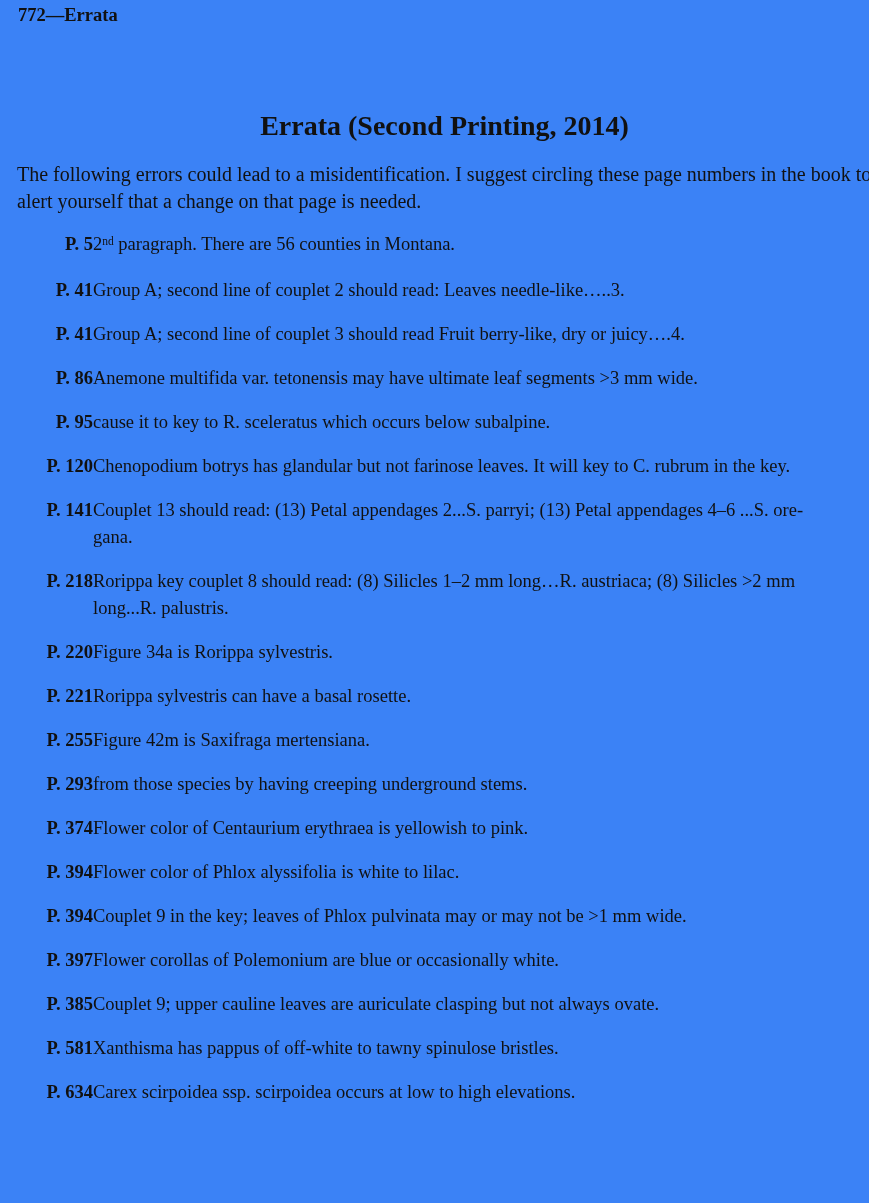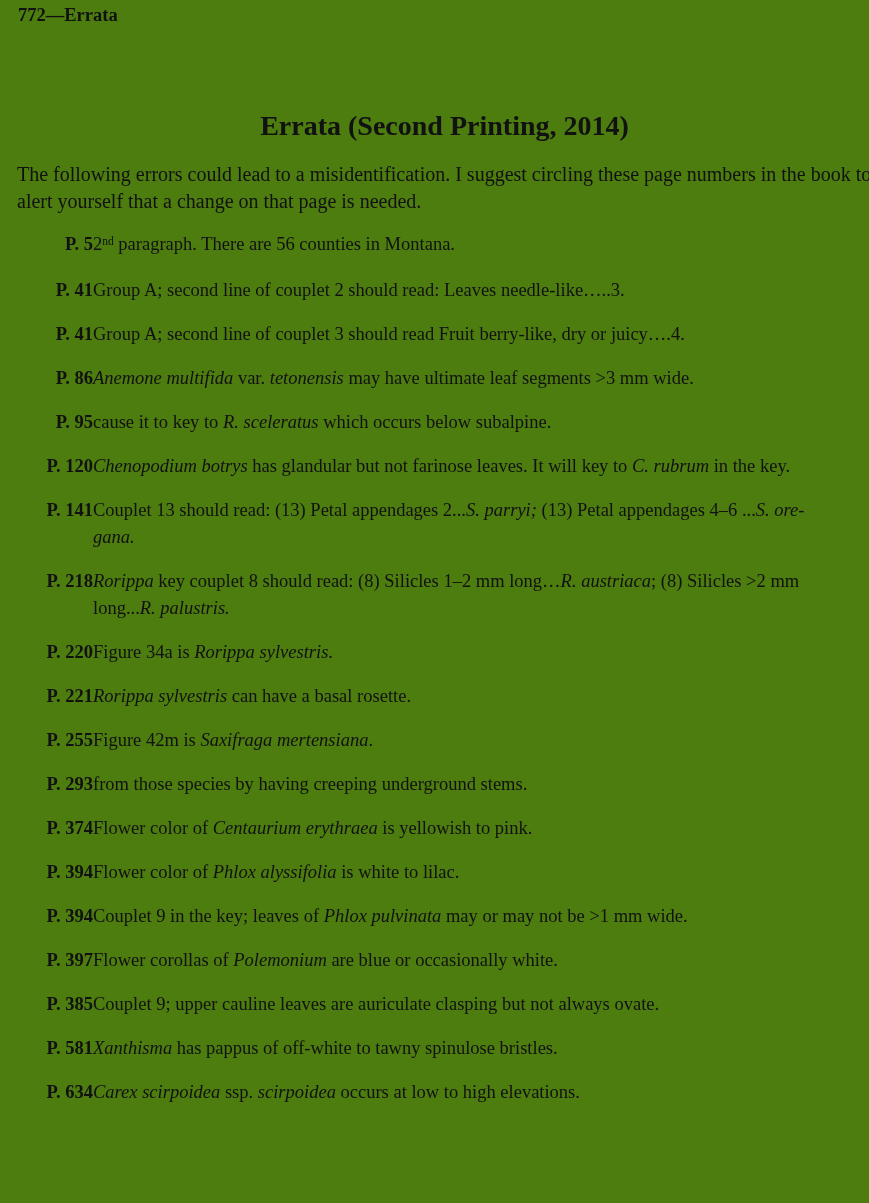--- a/index.html
+++ b/index.html
@@ -1,20 +1,20 @@
 <!DOCTYPE html>
 <html><head>
 <meta charset="utf-8">
 <style>
   html, body { margin: 0; padding: 0; background: #ffffff; }
   .page {
     position: relative;
     width: 869px;
     height: 1203px;
-    background: #4d7c0f;
+    background: #3b82f6;
     color: #111111;
     font-family: "Liberation Serif", serif;
     overflow: hidden;
   }
   .running-head {
     position: absolute;
     top: 5px;
     left: 18px;
     font-size: 18.5px;
     font-weight: bold;
@@ -53,21 +53,21 @@
   }
   .entry .label {
     flex: 0 0 76px;
     width: 76px;
     font-weight: bold;
     white-space: nowrap;
     text-align: right;
   }
   .entry .text { flex: 1 1 auto; }
   .entry .text .line { white-space: nowrap; }
-  .i { font-style: italic; }
+  .i { }
   .sup {
     font-size: 0.62em;
     vertical-align: baseline;
     position: relative;
     top: -0.45em;
   }
 </style>
 </head>
 <body>
 

